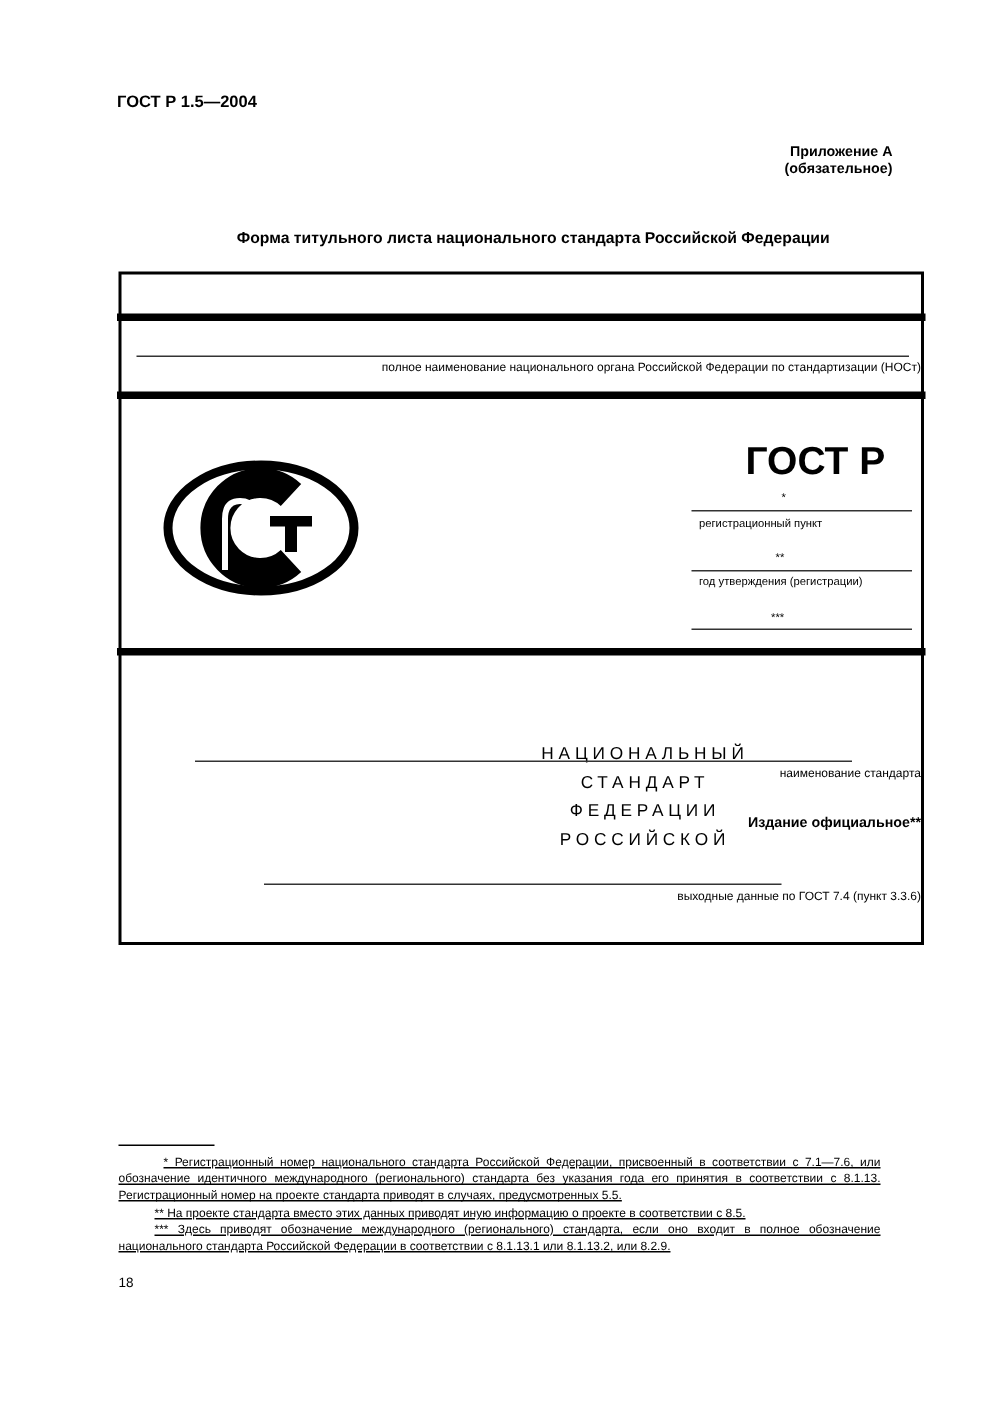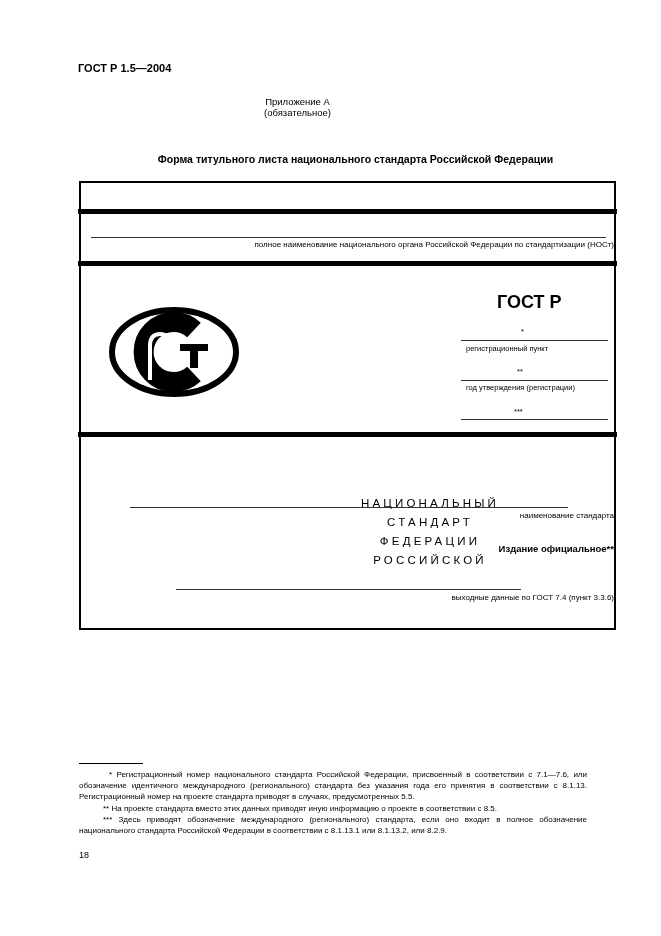--- a/index.html
+++ b/index.html
@@ -1,31 +1,31 @@
 <!DOCTYPE html>
 <html><head>
   <meta charset="utf-8">
   <style>
     html, body { margin:0; padding:0; background:#fff; }
     body { width:661px; height:936px; position:relative; overflow:hidden;
       font-family:"Liberation Sans", sans-serif; color:#000; }
     .abs { position:absolute; }
     .hdr { left:78px; top:62px; font-size:11px; font-weight:bold; }
-    .appx { left:0; width:595px; top:96px; text-align:center; font-size:9.5px; font-weight:normal; line-height:11px; }
+    .appx { left:0; width:595px; top:96px; text-align:right; font-size:9.5px; font-weight:bold; line-height:11px; }
     .formtitle { left:0; width:661px; top:153px; text-align:center; font-size:10.5px; font-weight:bold; margin-left:25px; }
     .frame { left:79px; top:181px; width:533px; height:445px; border:2px solid #000; box-sizing:content-box; }
     .bar { position:absolute; left:-3px; right:-3px; height:5px; background:#000; }
     .thin { position:absolute; height:1px; background:#333; }
     .cap { position:absolute; text-align:right; font-size:8px; }
     .nat { position:absolute; left:254px; top:311px; width:190px; text-align:center; font-size:11.5px; font-weight:normal; letter-spacing:3.2px; line-height:19px; }
-    .gost { position:absolute; left:496px; top:292px; font-size:18px; font-weight:bold; }
+    .gost { position:absolute; left:496px; top:292px; font-size:26px; font-weight:bold; }
     .small { position:absolute; font-size:7.5px; }
     .fnline { left:79px; top:763px; width:64px; height:1px; background:#000; }
     .fn { left:79px; width:508px; top:769px; font-size:8px; line-height:11.2px; text-align:justify; }
-    .fn p { margin:0; }
+    .fn p { margin:0;text-decoration:underline; }
     .ind1 { text-indent:30px; }
     .ind2 { text-indent:24px; }
     .pagenum { left:79px; top:850px; font-size:9px; }
   </style>
 </head>
 <body>
 
 <div class="abs hdr">ГОСТ Р 1.5—2004</div>
 
 <div class="abs appx">

